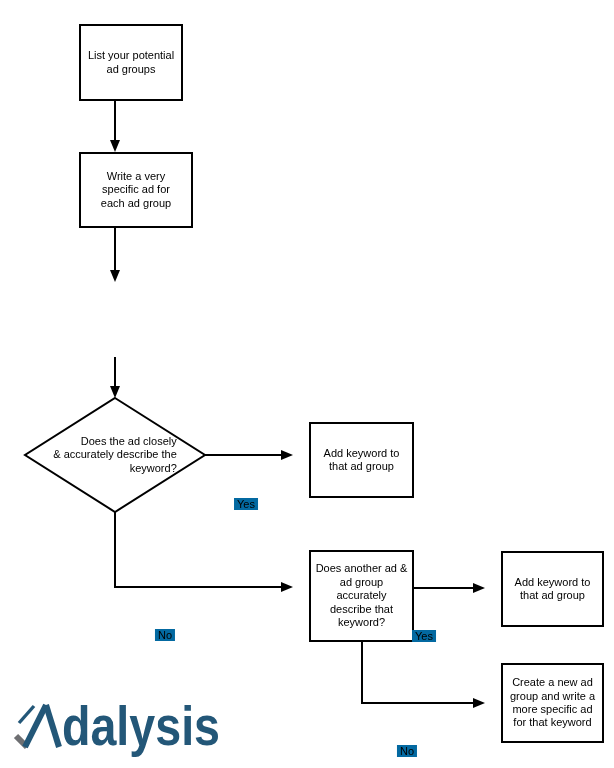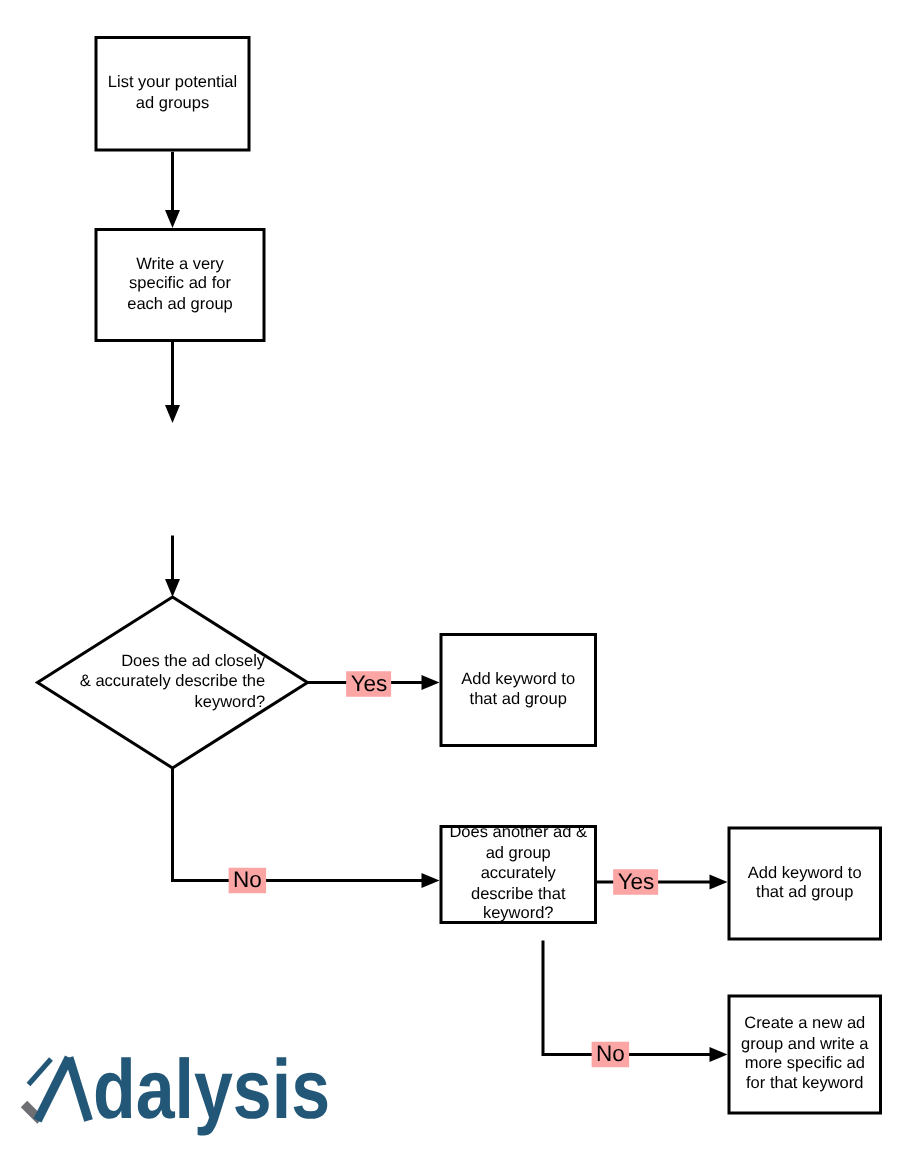--- a/index.html
+++ b/index.html
@@ -29,42 +29,44 @@
     display: flex;
     align-items: center;
     justify-content: center;
     text-align: center;
     font-size: 11px;
     line-height: 1.22;
     color: #000000;
     white-space: pre-line;
     padding: 2px;
     z-index: 2;
+    margin-left: 16px;
   }
   .diamond-label {
     position: absolute;
     display: flex;
     align-items: center;
     justify-content: center;
     text-align: center;
     font-size: 11px;
     line-height: 1.22;
     color: #000000;
     white-space: pre-line;
     z-index: 2;
   }
   .edge-label {
     position: absolute;
     transform: translate(-50%, -50%);
-    background: #fca5a5;
+    background: #0369a1;
     padding: 0 3px;
-    font-size: 15px;
+    font-size: 11px;
     color: #000000;
     z-index: 3;
     white-space: nowrap;
+    margin-top: 48px;
   }
   .logo {
     position: absolute;
     left: 12px;
     top: 690px;
     z-index: 2;
   }
 </style>
 </head>
 <body>
@@ -101,21 +103,21 @@
 each ad group</div>
 
 
   <div class="diamond-label" style="left:20px; top:398px; width:190px; height:114px;text-align:right;">Does the ad closely
 &amp; accurately describe the
 keyword?</div>
 
   <div class="node" style="left:293px; top:422px; width:105px; height:76px;">Add keyword to
 that ad group</div>
 
-  <div class="node" style="left:293px; top:550px; width:105px; height:66px;">Does another ad &amp;
+  <div class="node" style="left:293px; top:550px; width:105px; height:92px;">Does another ad &amp;
 ad group
 accurately
 describe that
 keyword?</div>
 
   <div class="node" style="left:485px; top:551px; width:103px; height:76px;">Add keyword to
 that ad group</div>
 
   <div class="node" style="left:485px; top:663px; width:103px; height:80px;">Create a new ad
 group and write a

